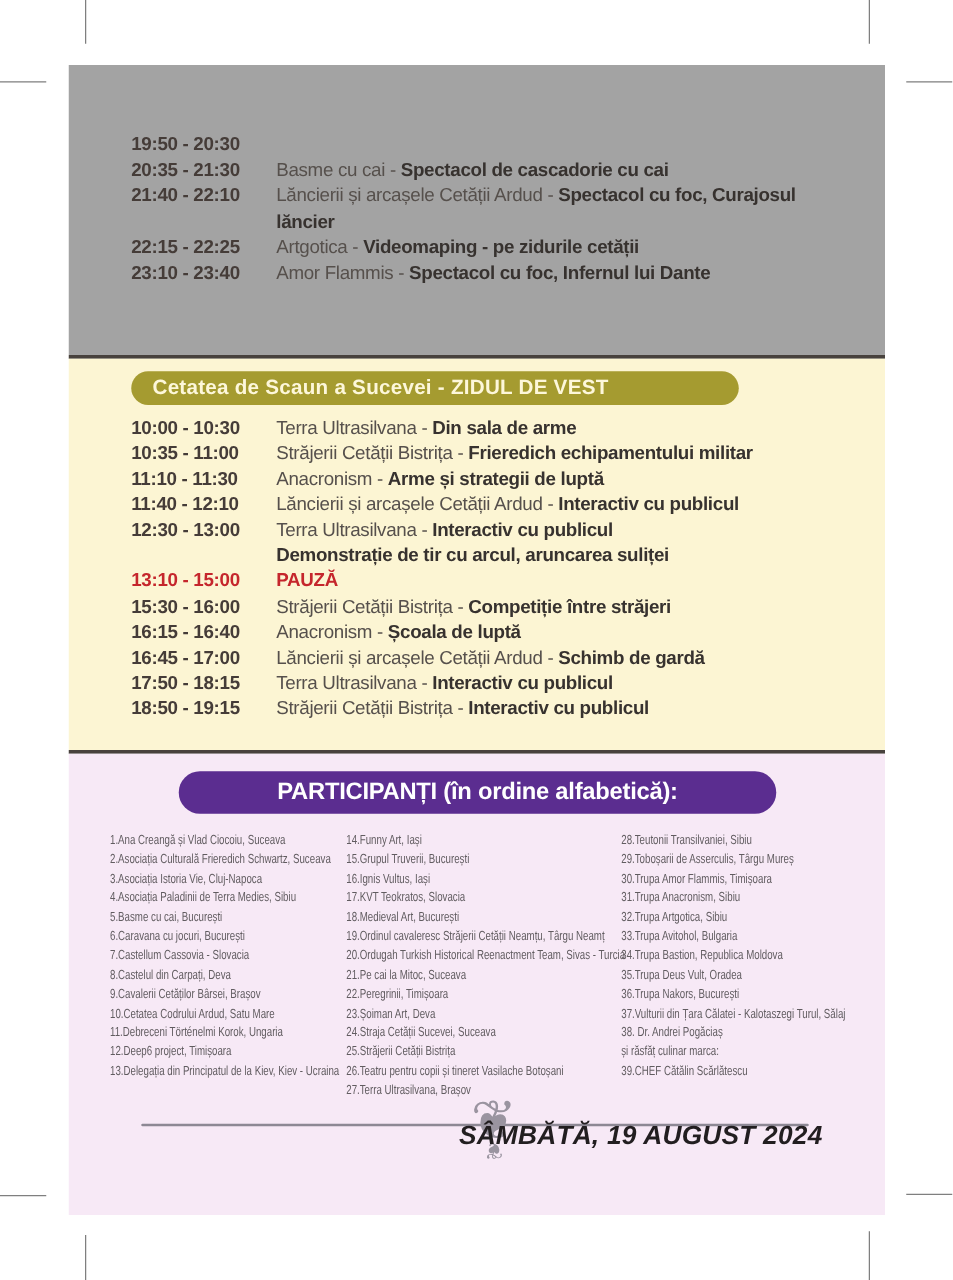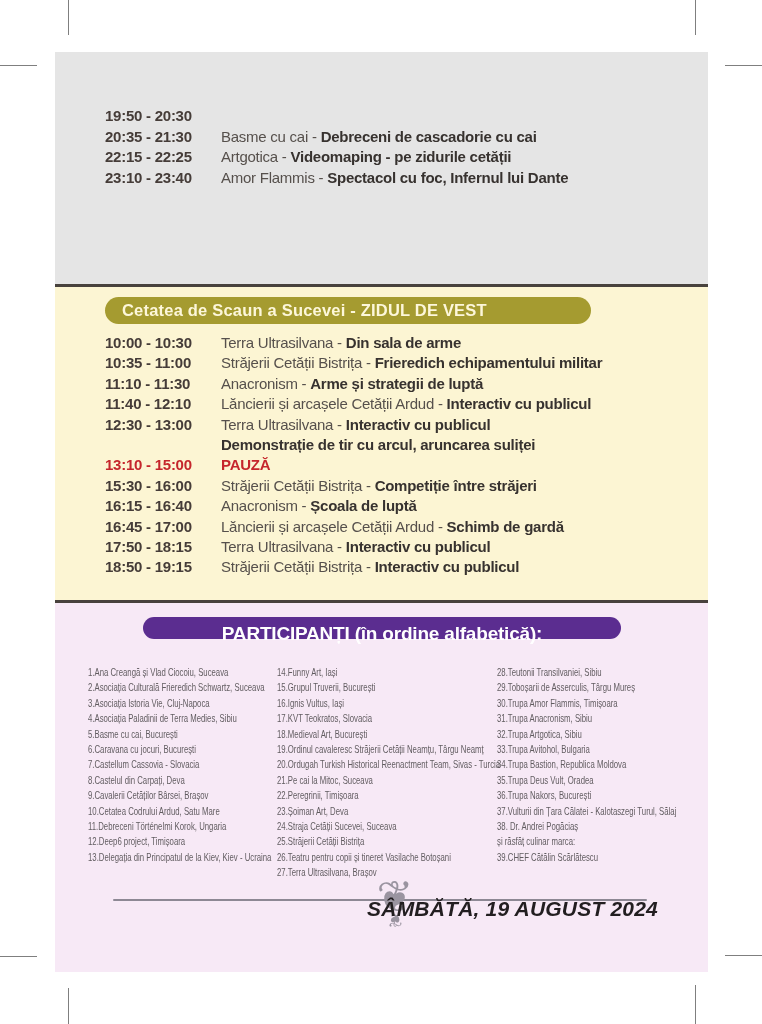--- a/index.html
+++ b/index.html
@@ -7,41 +7,41 @@
   .canvas { position:relative; width:762px; height:1024px; background:#ffffff; overflow:hidden; }
 
   
   .crop { position:absolute; background:#7f7f7f; }
   .crop.v { width:1px; }
   .crop.h { height:1px; }
 
   
   .sheet { position:absolute; left:55px; top:52px; width:653px; }
   .panel { width:653px; }
-  .panel.pink { background:#e5e5e5; height:232px; padding:54px 0 16px 50px; }
+  .panel.pink { background:#a3a3a3; height:232px; padding:54px 0 16px 50px; }
   .panel.yellow { background:#fcf5d3; height:313px; padding:10px 0 0 50px; }
   .panel.lavender { background:#f7e9f6; height:369px; position:relative; }
   .divider { height:3px; background:#48423d; width:653px; }
 
   
   .row { display:flex; align-items:flex-start; line-height:20.5px; font-size:15px; letter-spacing:-0.25px; }
   .yellow .row { line-height:20.4px; }
   .time { width:98px; font-weight:700; color:#453c38; white-space:nowrap; flex:0 0 auto; }
   .desc { margin-left:18px; width:480px; color:#56504c; }
   .desc .b { font-weight:700; color:#37322f; }
   .row.red .time, .row.red .desc, .row.red .desc .b { color:#c5262c; font-weight:700; }
 
   
   .pill-olive { display:block; margin-top:0; width:486px; height:27px; line-height:26px;
     background:#a59b30; color:#fdf7da; border-radius:14px; font-size:16.5px; font-weight:700;
     padding-left:17px; letter-spacing:0.2px; }
   .yellow .rows { margin-top:9px; }
 
   
-  .pill-purple { position:absolute; left:88px; top:14px; width:478px; height:22px;
+  .pill-purple { position:absolute; left:88px; top:14px; width:478px; height:34px;
     background:#5b2d90; color:#ffffff; border-radius:17px; text-align:center; line-height:34px;
     font-size:19px; font-weight:700; letter-spacing:-0.2px; }
   .pcol { position:absolute; top:62px; }
   .pcol.c1 { left:33px; width:212px; }
   .pcol.c2 { left:222px; width:232px; }
   .pcol.c3 { left:442px; width:208px; }
   .p-line { font-size:10.5px; line-height:15.4px; color:#615c60; white-space:nowrap;
     transform:scaleX(0.74); transform-origin:left center; }
 
   
@@ -70,21 +70,25 @@
 
   <div class="sheet">
 
     <div class="panel pink">
       <div class="rows" id="pink-rows">
           <div class="row">
             <div class="time">19:50 - 20:30</div>
           </div>
           <div class="row">
             <div class="time">20:35 - 21:30</div>
-            <div class="desc"><span>Basme cu cai - </span><span class="b">Debreceni de cascadorie cu cai</span></div>
+            <div class="desc"><span>Basme cu cai - </span><span class="b">Spectacol de cascadorie cu cai</span></div>
+          </div>
+          <div class="row">
+            <div class="time">21:40 - 22:10</div>
+            <div class="desc"><span>Lăncierii și arcașele Cetății Ardud - </span><span class="b">Spectacol cu foc, Curajosul</span><br><span class="b">lăncier</span></div>
           </div>
           <div class="row">
             <div class="time">22:15 - 22:25</div>
             <div class="desc"><span>Artgotica - </span><span class="b">Videomaping - pe zidurile cetății</span></div>
           </div>
           <div class="row">
             <div class="time">23:10 - 23:40</div>
             <div class="desc"><span>Amor Flammis - </span><span class="b">Spectacol cu foc, Infernul lui Dante</span></div>
           </div>
         </div>

